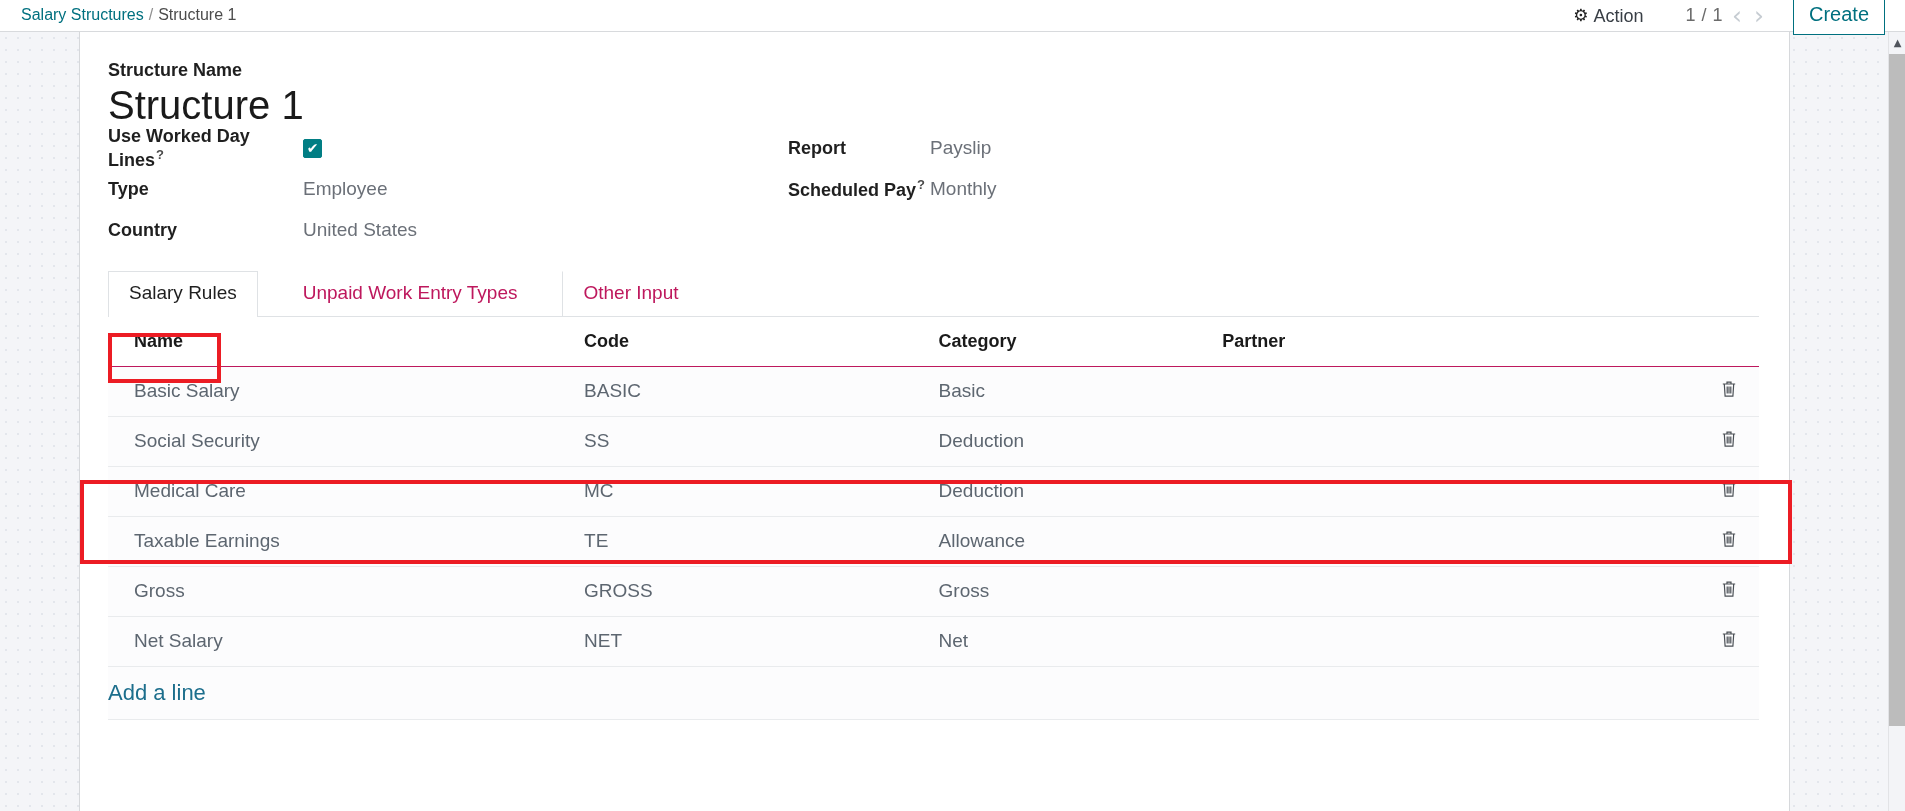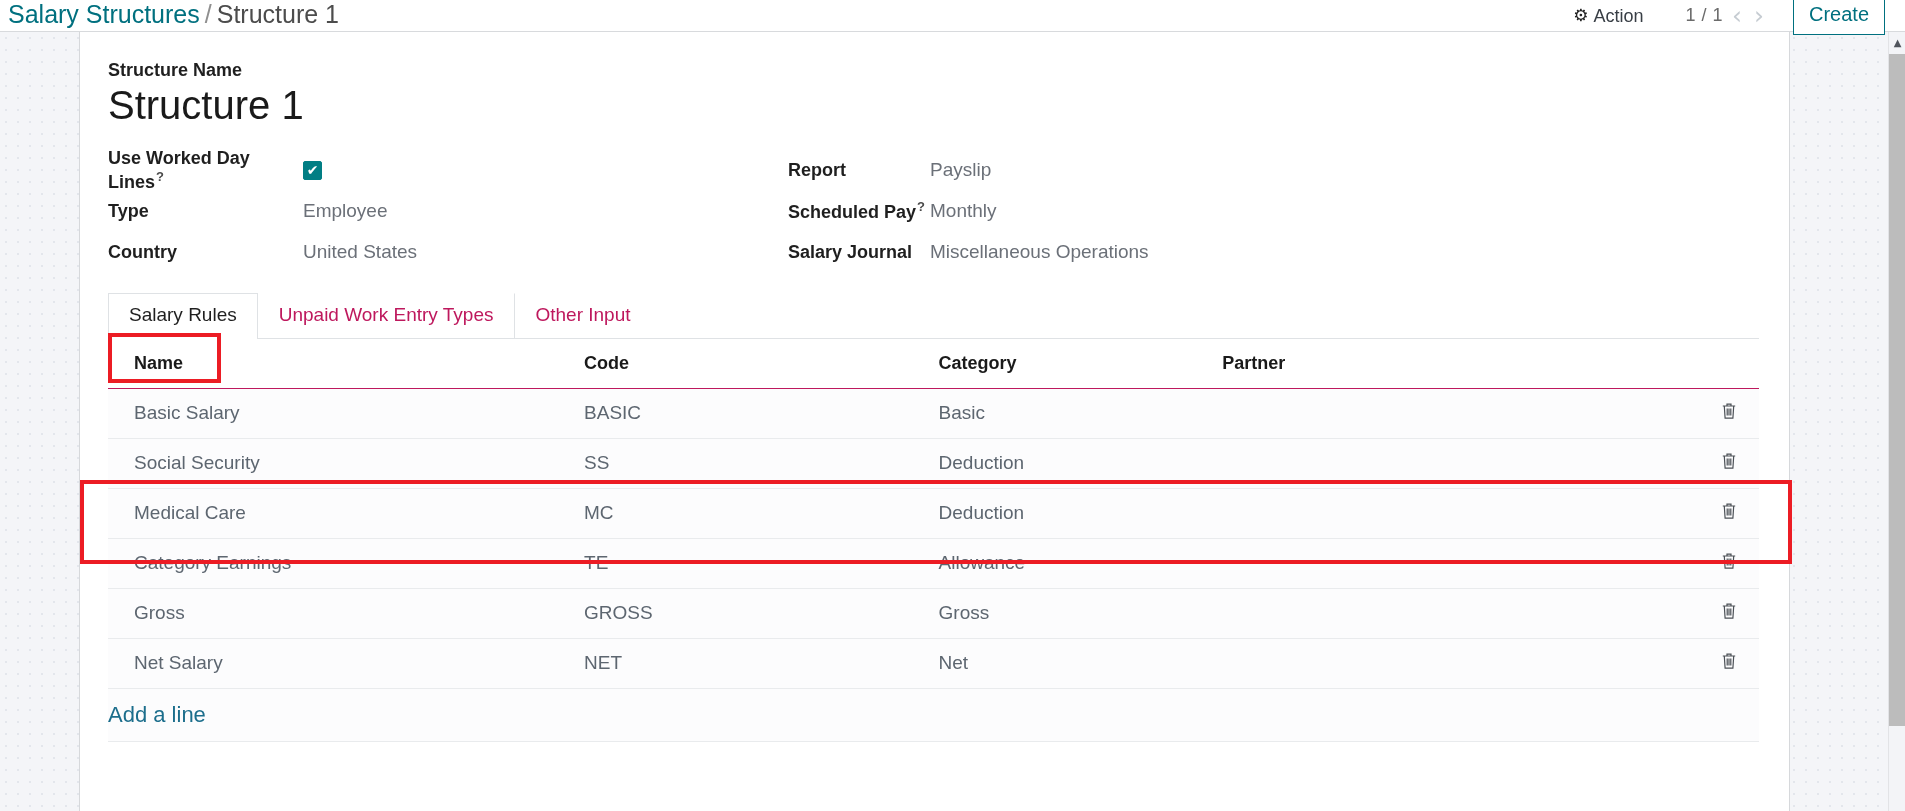--- a/index.html
+++ b/index.html
@@ -11,22 +11,22 @@
   }
 
   
   .control-panel {
     position: absolute; top: 0; left: 0;
     width: 1905px; height: 31px;
     background: #ffffff;
     display: flex; align-items: center;
   }
   .breadcrumb {
-    position: absolute; left: 8px; top: -1px;
-    font-size: 25px; line-height: 31px;
+    position: absolute; left: 21px; top: -1px;
+    font-size: 16px; line-height: 31px;
     white-space: nowrap;
   }
   .breadcrumb .bc-parent { color: #00707f; cursor: pointer; }
   .breadcrumb .bc-sep { color: #8f8f8f; padding: 0 5px; }
   .breadcrumb .bc-active { color: #4c4c4c; }
 
   .cp-right {
     position: absolute; right: 0; top: 0;
     height: 31px; display: flex; align-items: center;
   }
@@ -83,21 +83,21 @@
   }
   .field-value {
     font-size: 19px; color: #6b7078;
     font-family: "Liberation Sans", sans-serif;
   }
   .help-mark {
     font-size: 13px; color: #4a4a4a; vertical-align: super;
     margin-left: 1px;
   }
 
-  .title-block { margin-bottom: 22px; }
+  .title-block { }
   .title-label { font-size: 18px; font-weight: bold; color: #1f1f1f; }
   .title-value {
     font-size: 40px; color: #1a1a1a; line-height: 1.12;
     font-weight: normal; margin-top: 2px;
     font-family: "Liberation Sans", sans-serif;
   }
 
   .cols { display: flex; }
   .col-left { width: 680px; }
   .col-right { width: 700px; }
@@ -116,20 +116,21 @@
     color: #ffffff; font-size: 14px; line-height: 1;
     font-family: "DejaVu Sans", sans-serif;
   }
 
   
   .notebook { margin-top: 20px; }
   .tabs {
     display: flex; align-items: flex-start;
     border-bottom: 1px solid #dfe2e5;
     position: relative;
+    gap: 24px;
   }
   .tab {
     font-size: 19px; color: #be185d;
     padding: 10px 20px 11px 20px;
     border: 1px solid transparent;
     border-bottom: none;
     cursor: pointer;
     background: transparent;
     line-height: 1.2;
     white-space: nowrap;
@@ -273,24 +274,20 @@
           <div class="field-value">Payslip</div>
         </div>
 
         <div class="frow">
           <div class="lab field-label">
             <span>Scheduled Pay</span><span class="help-mark">?</span>
           </div>
           <div class="field-value">Monthly</div>
         </div>
 
-        <div class="frow">
-          <div class="lab field-label">Salary Journal</div>
-          <div class="field-value">Miscellaneous Operations</div>
-        </div>
 
       </div>
     </div>
 
     <div class="notebook">
       <div class="tabs">
         <div class="tab active">Salary Rules</div>
         <div class="tab">Unpaid Work Entry Types</div>
         <div class="tab sep">Other Input</div>
       </div>
@@ -346,21 +343,21 @@
               <span class="trash">
                 <svg width="16" height="18" viewBox="0 0 16 18" fill="none" stroke="#4a4f55" stroke-width="1.2">
                   <path d="M1.8 4h12.4M6 4V2.2h4V4M3.3 4l.8 12.2h7.8L12.7 4z"></path>
                   <path d="M6.2 6.6v7M8 6.6v7M9.8 6.6v7"></path>
                 </svg>
               </span>
             </td>
           </tr>
 
           <tr>
-            <td class="c-name">Category Earnings</td>
+            <td class="c-name">Taxable Earnings</td>
             <td class="c-code">TE</td>
             <td class="c-cat">Allowance</td>
             <td class="c-part"></td>
             <td class="c-del">
               <span class="trash">
                 <svg width="16" height="18" viewBox="0 0 16 18" fill="none" stroke="#4a4f55" stroke-width="1.2">
                   <path d="M1.8 4h12.4M6 4V2.2h4V4M3.3 4l.8 12.2h7.8L12.7 4z"></path>
                   <path d="M6.2 6.6v7M8 6.6v7M9.8 6.6v7"></path>
                 </svg>
               </span>

